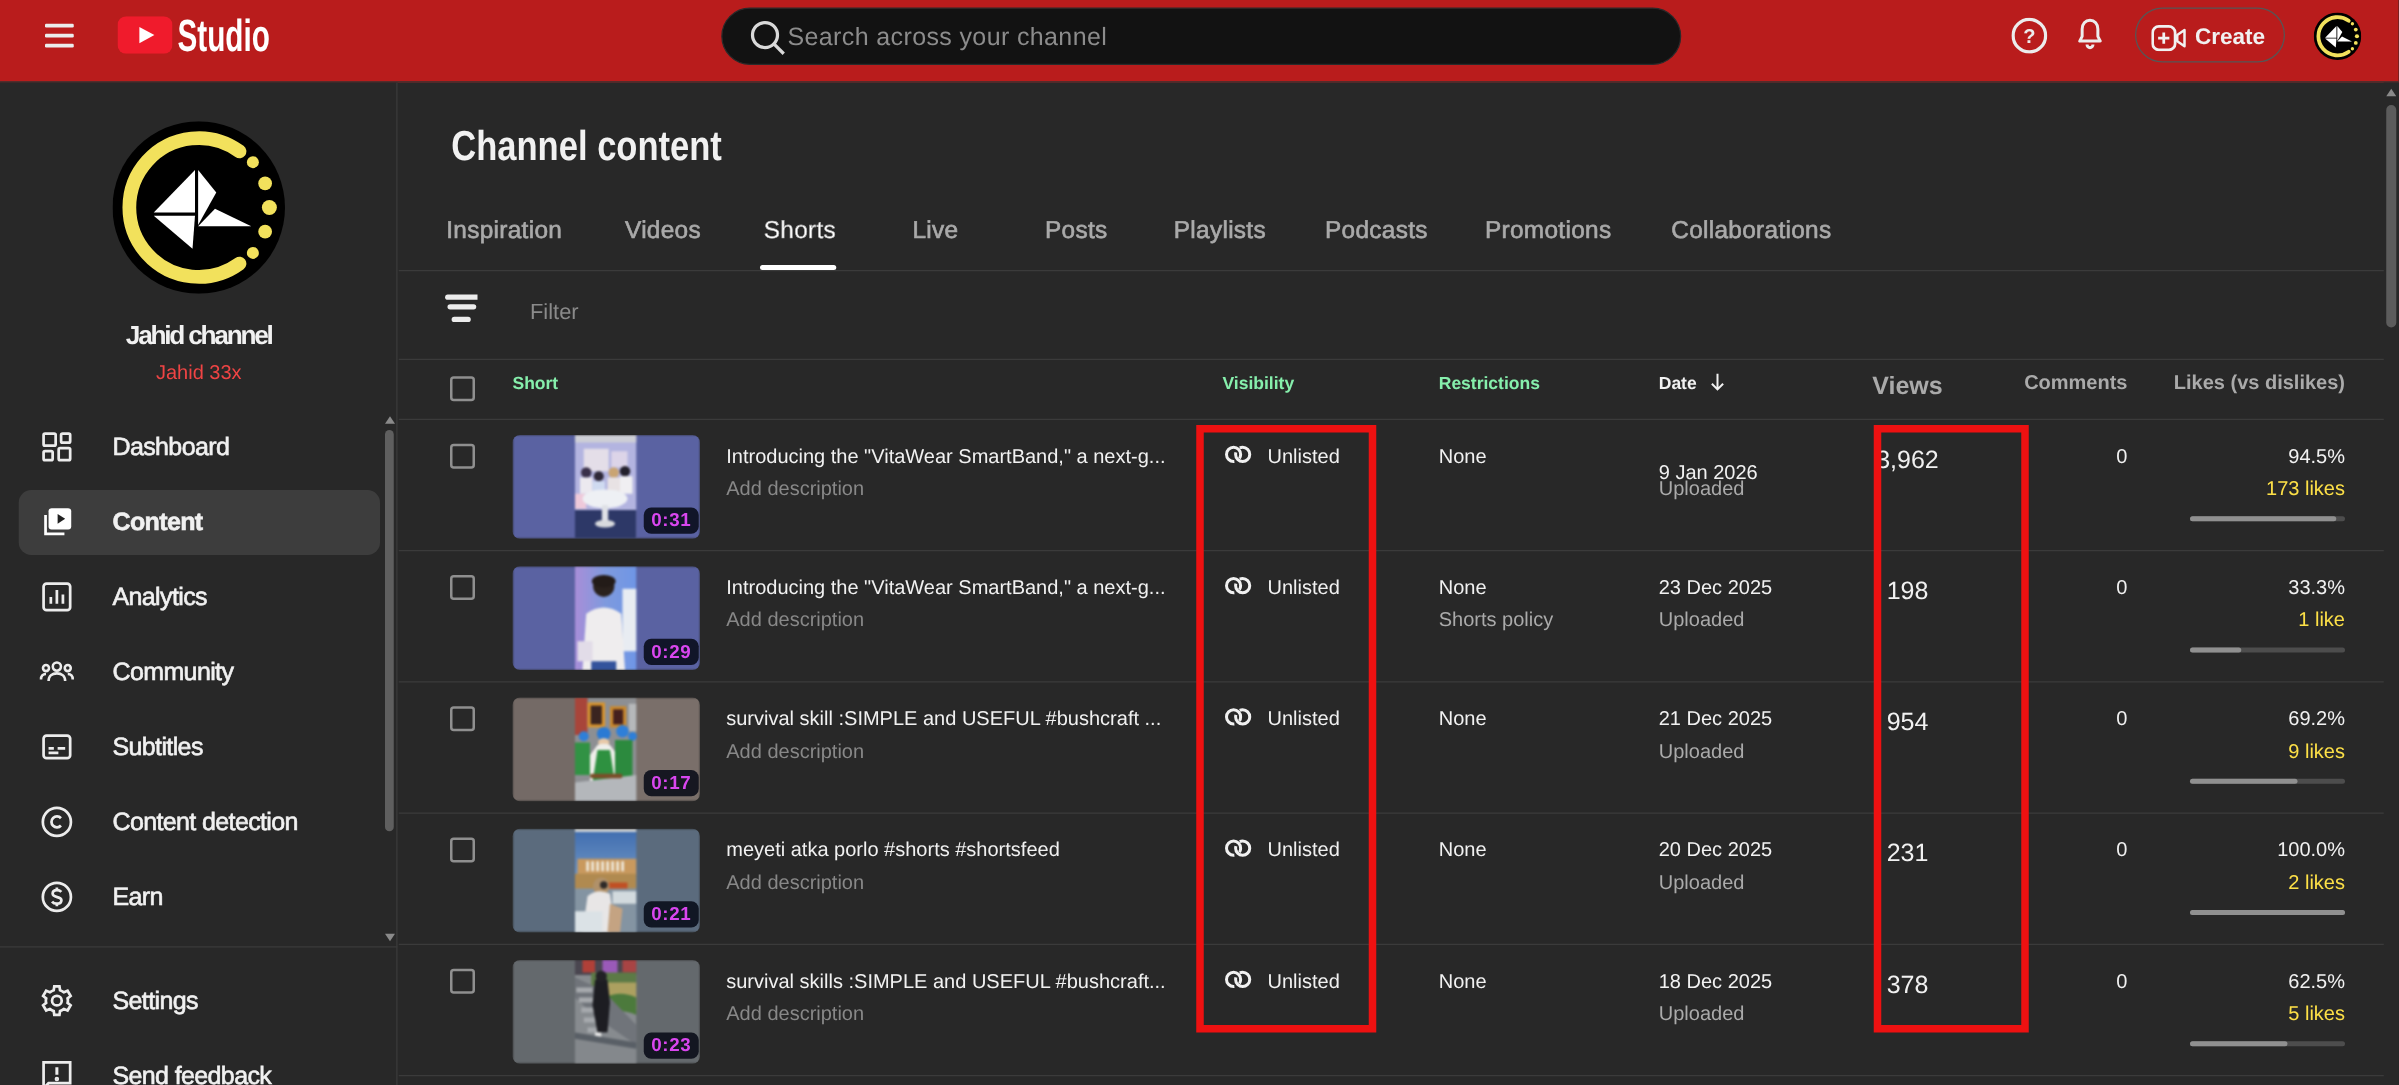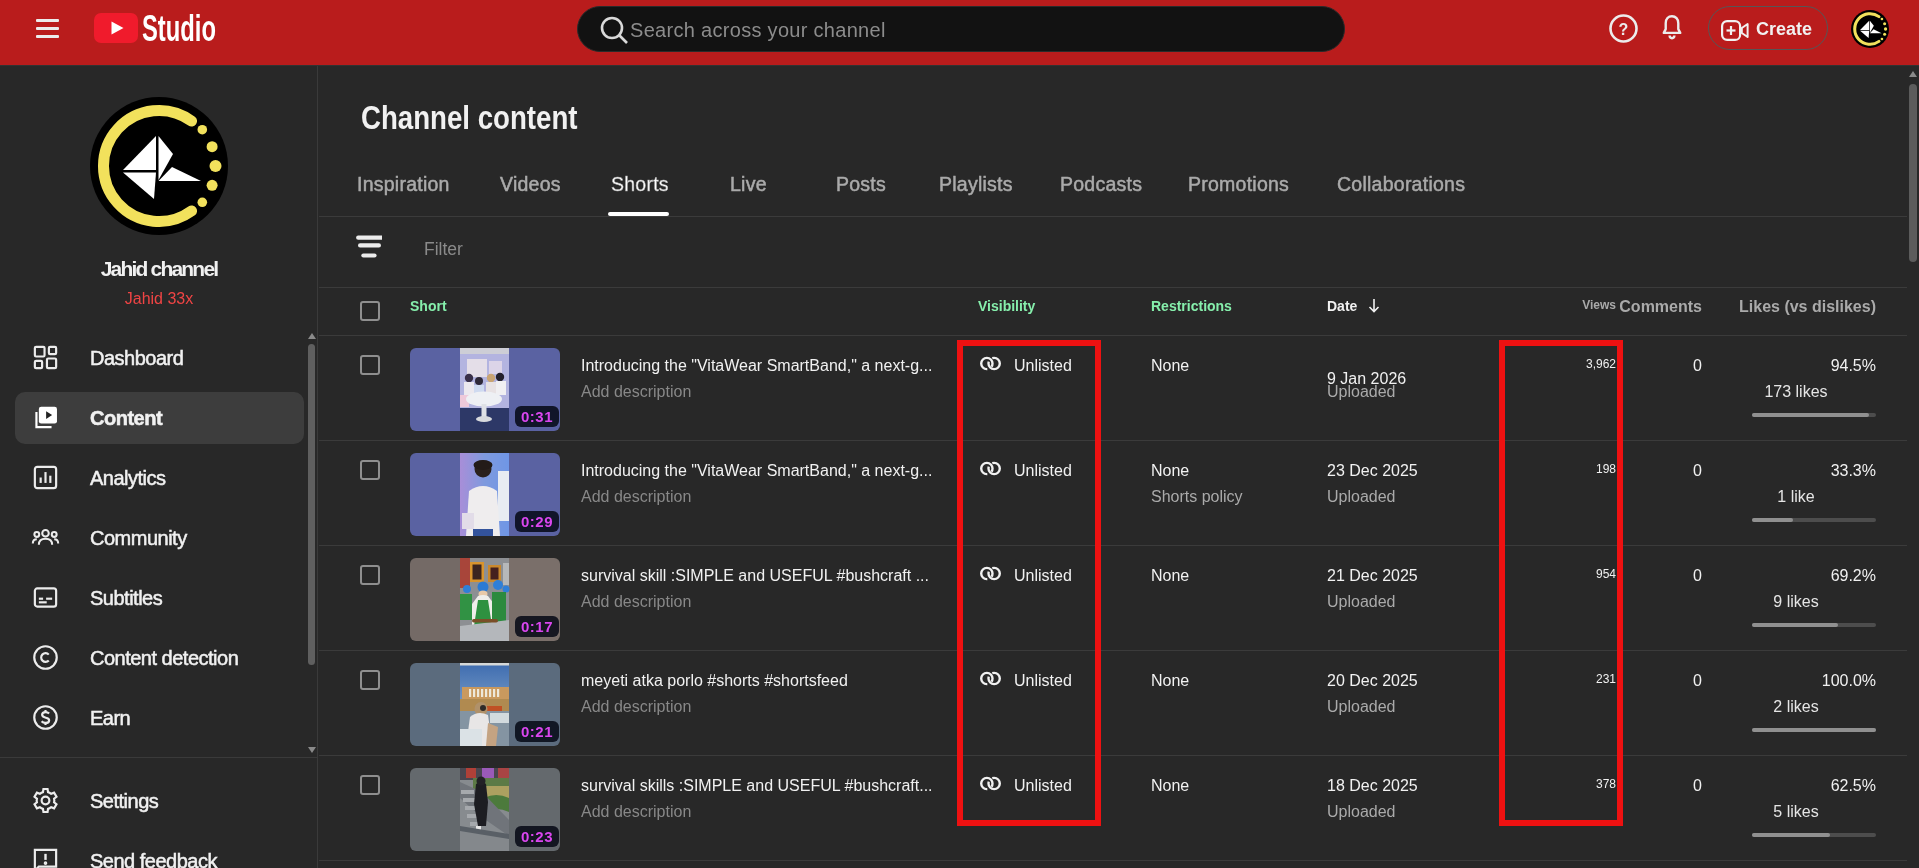--- a/index.html
+++ b/index.html
@@ -70,24 +70,24 @@
   .dur { position:absolute; right:1px; bottom:4px; background:rgba(5,8,20,0.85); color:#d946ef;
     font-size:15px; font-weight:bold; padding:2px 6px; border-radius:6px; letter-spacing:0.5px; }
   .title { position:absolute; left:262px; font-size:16px; color:#f1f1f1; }
   .adddesc { position:absolute; left:262px; font-size:16px; color:#888; }
   .vis-ic { position:absolute; left:660px; width:23px; height:23px; }
   .vis-lbl { position:absolute; left:695px; font-size:16px; color:#f1f1f1; }
   .restr { position:absolute; left:832px; font-size:16px; color:#f1f1f1; }
   .restr2 { position:absolute; left:832px; font-size:16px; color:#aaa; }
   .datev { position:absolute; left:1008px; font-size:16px; color:#f1f1f1; }
   .datesub { position:absolute; left:1008px; font-size:16px; color:#aaa; }
-  .views { position:absolute; width:100px; left:1197px; text-align:right; font-size:12px; color:#f1f1f1; }
+  .views { position:absolute; width:100px; left:1157px; text-align:center; font-size:20px; color:#f1f1f1; }
   .comments { position:absolute; width:100px; left:1283px; text-align:right; font-size:16px; color:#f1f1f1; }
   .likes { position:absolute; width:160px; left:1397px; text-align:right; font-size:16px; color:#f1f1f1; }
-  .likesub { position:absolute; width:160px; left:1397px; text-align:center; font-size:16px; color:#e5e5e5; }
+  .likesub { position:absolute; width:160px; left:1397px; text-align:right; font-size:16px; color:#fde047; }
   .bar { position:absolute; left:1433px; width:124px; height:4px; background:#4d4d4d; border-radius:2px; }
   .bar .fill { height:4px; background:#909090; border-radius:2px; }
 
   
   .redbox { position:absolute; border:6px solid #ee1111; }
 
   
   #pgbar { position:absolute; left:1907px; top:66px; width:12px; height:802px; background:#282828; }
   #pgbar .thumb { position:absolute; left:2px; top:18px; width:8px; height:178px; background:#5c5c5c; border-radius:4px; }
 </style>

